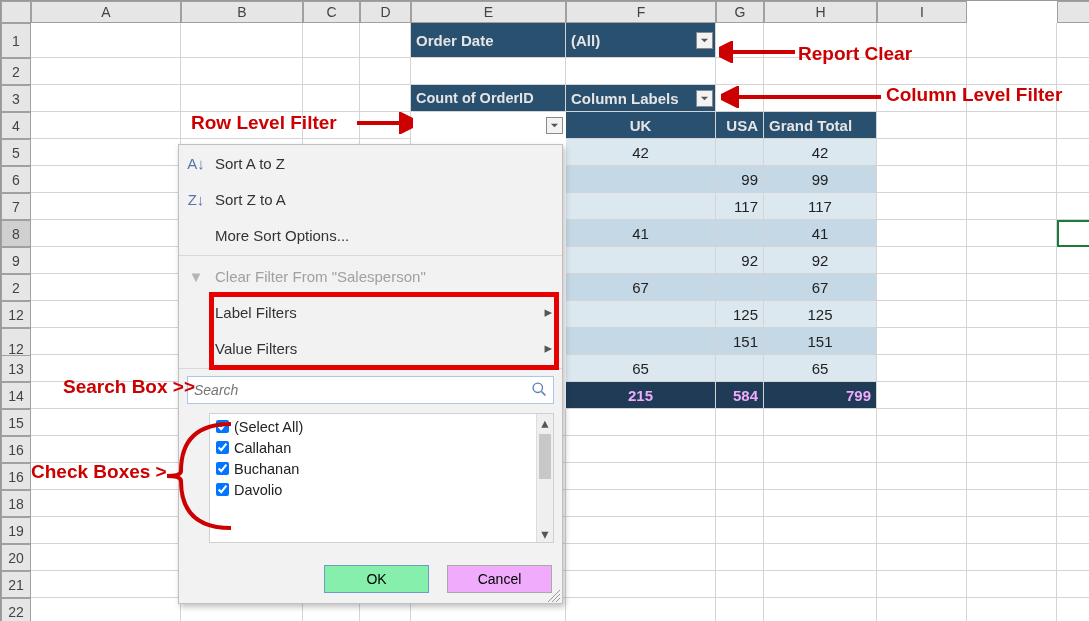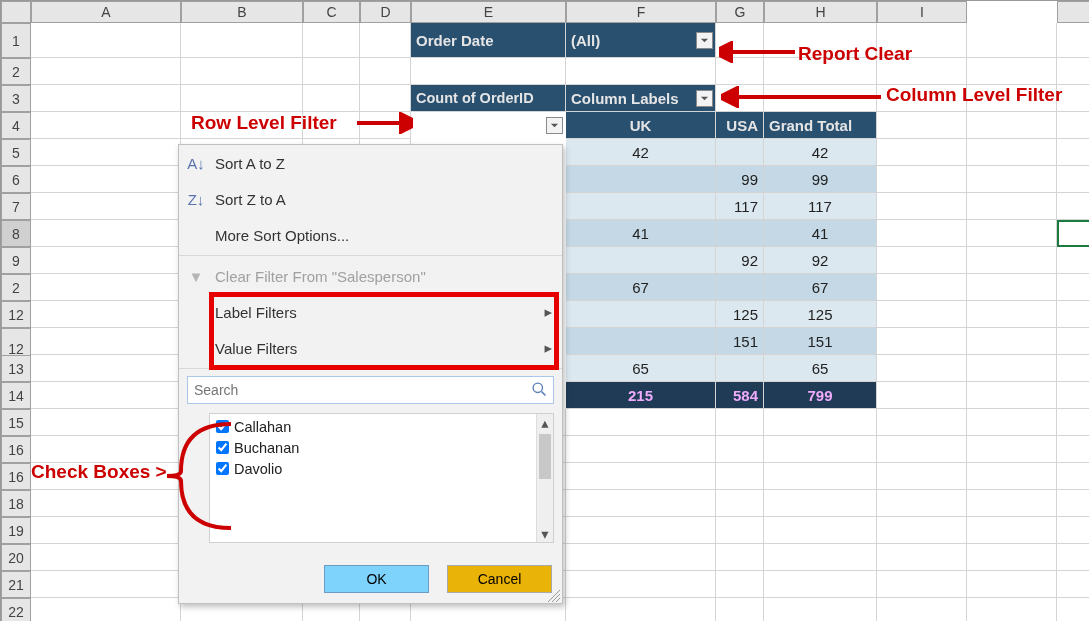--- a/index.html
+++ b/index.html
@@ -36,33 +36,33 @@
   .dropbtn svg{width:9px;height:9px;}
   
   
   #filter-menu{position:absolute;left:177px;top:143px;width:385px;height:460px;background:var(--menu-bg);border:1px solid var(--menu-border);box-shadow:2px 3px 6px rgba(0,0,0,.25);box-sizing:border-box;}
   .menu-item{height:36px;display:flex;align-items:center;padding-left:36px;font-size:15px;color:#333;position:relative;}
   .menu-item.disabled{color:#a0a0a0;}
   .menu-item .ico{position:absolute;left:8px;width:18px;text-align:center;}
   .menu-item .sub{position:absolute;right:10px;color:#555;}
   .menu-sep{height:1px;background:#d8d8d8;margin:2px 0;}
   .search-row{padding:5px 8px;}
-  .search-box{width:100%;height:28px;border:1px solid #aac6e8;box-sizing:border-box;background:#fff;padding:0 28px 0 6px;color:#a16207;font-size:14px;}
+  .search-box{width:100%;height:28px;border:1px solid #aac6e8;box-sizing:border-box;background:#fff;padding:0 28px 0 6px;color:#a16207;font-style:italic;font-size:14px;}
   .search-wrap{position:relative;}
   .search-ico{position:absolute;right:6px;top:5px;color:#5a7fb8;}
   .check-area{margin:4px 8px 0 30px;height:130px;border:1px solid #d0d0d0;background:#fff;box-sizing:border-box;overflow:hidden;position:relative;}
   .check-list{padding:2px 4px 2px 6px;}
   .check-item{display:flex;align-items:center;height:21px;font-size:14.5px;}
   .check-item input{margin:0 5px 0 0;}
   .vscroll{position:absolute;right:0;top:0;width:17px;height:100%;background:#efefef;border-left:1px solid #ddd;box-sizing:border-box;}
   .vscroll .arrow{height:17px;display:flex;align-items:center;justify-content:center;color:#555;background:#efefef;}
   .vscroll .thumb{position:absolute;left:2px;right:2px;top:20px;height:45px;background:#c8c8c8;}
   .btn-row{position:absolute;bottom:10px;right:10px;display:flex;gap:18px;}
-  .dlg-btn{width:105px;height:28px;border:1px solid #a9a9a9;background:#eab308;font-size:14px;}
-  .dlg-btn.primary{border:1.5px solid #6d9cc4;background:#7dd3fc;}
+  .dlg-btn{width:105px;height:28px;border:1px solid #a9a9a9;background:#f0abfc;font-size:14px;}
+  .dlg-btn.primary{border:1.5px solid #6d9cc4;background:#86efac;}
   .resize-grip{position:absolute;right:2px;bottom:2px;width:12px;height:12px;color:#888;}
   .red-box{position:absolute;border:5px solid var(--box-red);box-sizing:border-box;pointer-events:none;}
 
   
   .anno{position:absolute;color:var(--red);font-weight:bold;font-size:19px;white-space:nowrap;pointer-events:none;}
   .anno-arrow{position:absolute;pointer-events:none;}
   .sel-cell{position:absolute;border:2px solid #1b7a3e;box-sizing:border-box;pointer-events:none;}
 </style>
 </head>
 <body>
@@ -369,21 +369,21 @@
       <div class="cell pv-row-alt1 num" style="left: 715px; top: 354px; width: 48px; height: 27px;"></div>
       <div class="cell pv-row-alt1 ctr" style="left: 763px; top: 354px; width: 113px; height: 27px;">65</div>
     </div>
 
   <div class="cell pv-darkcell2 ctr" style="left:565px;top:381px;width:150px;height:27px;">
       <b>215</b>
     </div>
   <div class="cell pv-darkcell2 num" style="left:715px;top:381px;width:48px;height:27px;">
       <b>584</b>
     </div>
-  <div class="cell pv-darkcell2 ctr" style="left:763px;top:381px;width:113px;height:27px;">
+  <div class="cell pv-darkcell2 ctr" style="left:763px;top:381px;width:113px;height:27px;justify-content:flex-end;">
       <b>799</b>
     </div>
 
   <div class="sel-cell" style="left:1056px;top:219px;width:95px;height:27px;"></div>
 
   <div id="filter-menu">
     <div class="menu-item">
       <span class="ico" style="color:#5b74b0;">A↓</span>
       <span>Sort A to Z</span>
     </div>
@@ -414,20 +414,24 @@
         <span class="search-ico">
           <svg width="17" height="17" viewBox="0 0 20 20">
               <circle cx="8" cy="8" r="5.5" fill="none" stroke="#5a7fb8" stroke-width="1.6"></circle>
               <line x1="12.5" y1="12.5" x2="17" y2="17" stroke="#5a7fb8" stroke-width="1.8"></line>
             </svg>
         </span>
       </div>
     </div>
     <div class="check-area">
       <div class="check-list" id="checklist">
+          <label class="check-item">
+            <input type="checkbox" checked="" style="">
+            <span>(Select All)</span>
+          </label>
           <label class="check-item">
             <input type="checkbox" checked="" style="">
             <span>Callahan</span>
           </label>
           <label class="check-item">
             <input type="checkbox" checked="" style="">
             <span>Buchanan</span>
           </label>
           <label class="check-item">
             <input type="checkbox" checked="" style="">
@@ -466,18 +470,19 @@
   <div class="anno" style="left:885px;top:83px;">Column Level Filter</div>
   <svg class="anno-arrow" style="left:720px;top:85px;width:165px;height:22px;">
       <line x1="160" y1="11" x2="10" y2="11" stroke="#cc0000" stroke-width="4" marker-end="url(#ah1)"></line>
     </svg>
 
   <div class="anno" style="left:190px;top:111px;">Row Level Filter</div>
   <svg class="anno-arrow" style="left:352px;top:111px;width:60px;height:22px;">
       <line x1="4" y1="11" x2="54" y2="11" stroke="#cc0000" stroke-width="4" marker-end="url(#ah1)"></line>
     </svg>
 
+  <div class="anno" style="left:62px;top:375px;">Search Box &gt;&gt;</div>
 
   <div class="anno" style="left:30px;top:460px;">Check Boxes &gt;</div>
   <svg class="anno-arrow" style="left:160px;top:415px;width:80px;height:120px;">
     <path d="M70 8 Q20 8 20 55 Q20 60 6 60 Q20 60 20 65 Q20 112 70 112" fill="none" stroke="#cc0000" stroke-width="4"></path>
   </svg>
 </div>
 
 </body></html>

